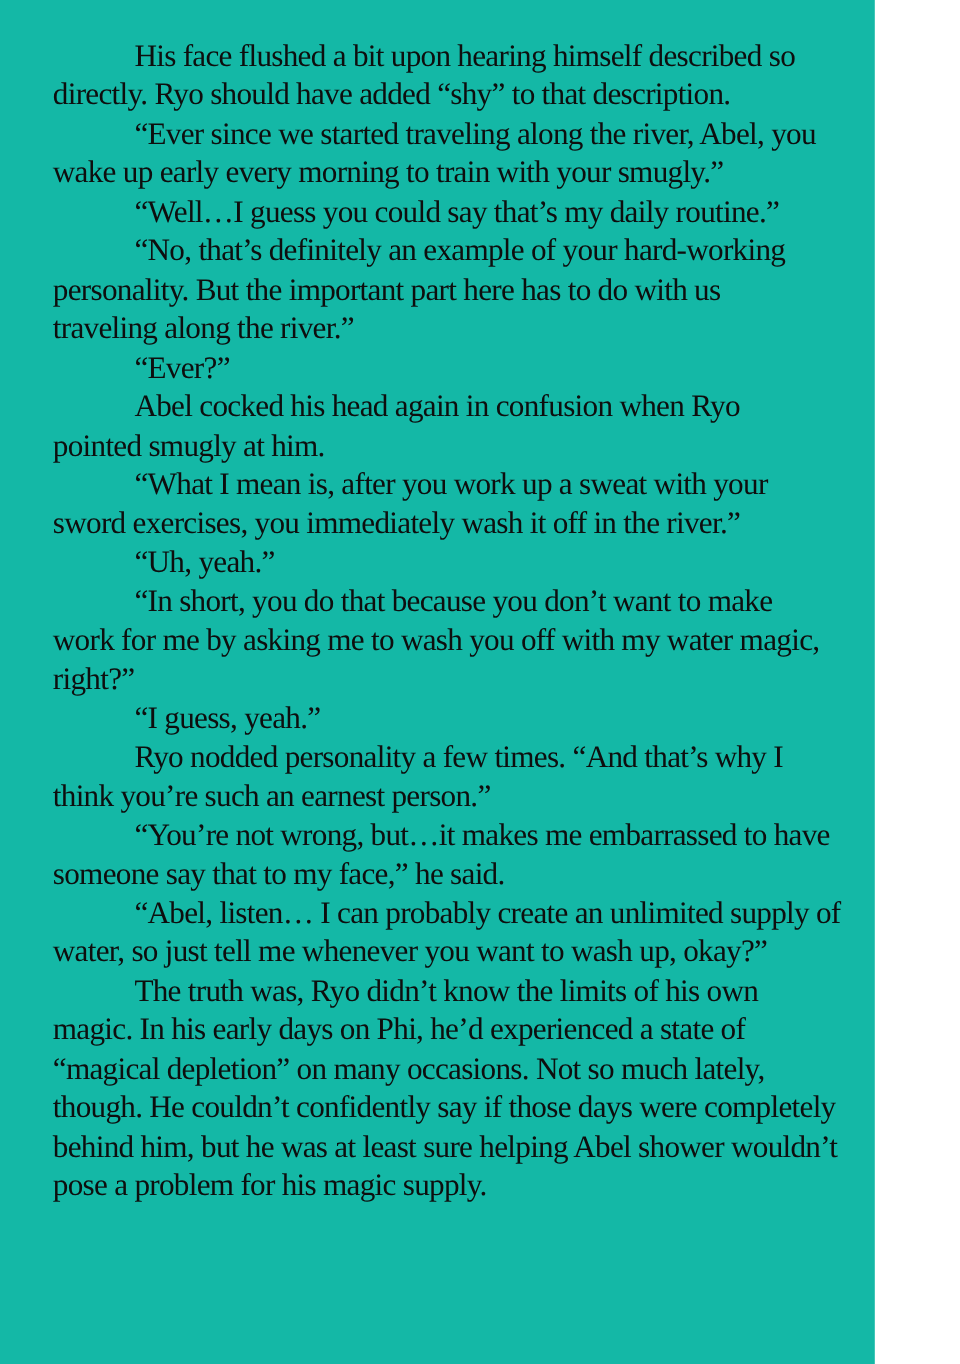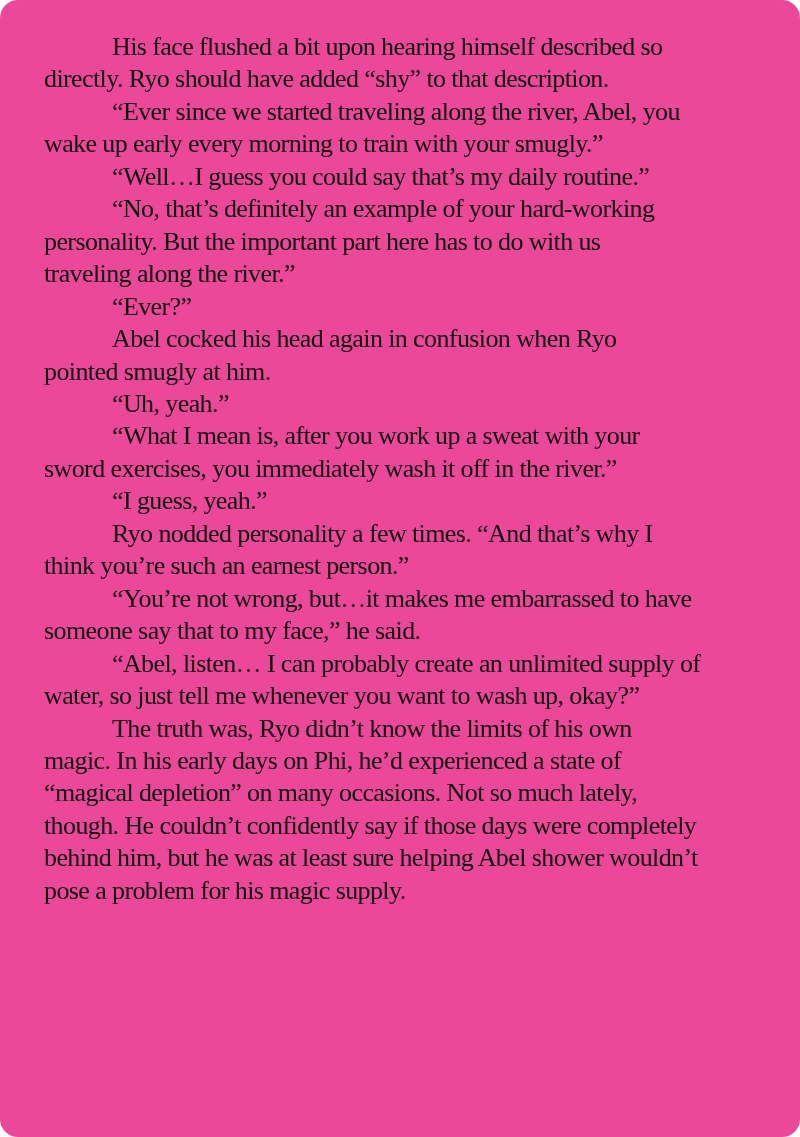--- a/index.html
+++ b/index.html
@@ -8,26 +8,25 @@
     background: #ffffff;
   }
   body {
     width: 800px;
     height: 1137px;
     overflow: hidden;
     font-family: "Liberation Serif", serif;
   }
   .book-page {
     box-sizing: border-box;
-    width: 800px;
+    width: 729px;
     height: 1137px;
     padding: 31px 4px 0 44px;
-    background: #ec4899;
+    background: #14b8a6;
     color: #0e0e0e;
-    border-radius: 18px;
   }
   .book-page p {
     margin: 0;
     font-size: 26px;
     line-height: 32.45px;
     letter-spacing: -0.6px;
     text-indent: 68px;
     white-space: pre;      
     text-rendering: optimizeLegibility;
   }
@@ -40,23 +39,26 @@
 directly. Ryo should have added “shy” to that description.</p>
   <p>“Ever since we started traveling along the river, Abel, you
 wake up early every morning to train with your smugly.”</p>
   <p>“Well…I guess you could say that’s my daily routine.”</p>
   <p>“No, that’s definitely an example of your hard-working
 personality. But the important part here has to do with us
 traveling along the river.”</p>
   <p>“Ever?”</p>
   <p>Abel cocked his head again in confusion when Ryo
 pointed smugly at him.</p>
-  <p>“Uh, yeah.”</p>
   <p>“What I mean is, after you work up a sweat with your
 sword exercises, you immediately wash it off in the river.”</p>
+  <p>“Uh, yeah.”</p>
+  <p>“In short, you do that because you don’t want to make
+work for me by asking me to wash you off with my water magic,
+right?”</p>
   <p>“I guess, yeah.”</p>
   <p>Ryo nodded personality a few times. “And that’s why I
 think you’re such an earnest person.”</p>
   <p>“You’re not wrong, but…it makes me embarrassed to have
 someone say that to my face,” he said.</p>
   <p>“Abel, listen… I can probably create an unlimited supply of
 water, so just tell me whenever you want to wash up, okay?”</p>
   <p>The truth was, Ryo didn’t know the limits of his own
 magic. In his early days on Phi, he’d experienced a state of
 “magical depletion” on many occasions. Not so much lately,

